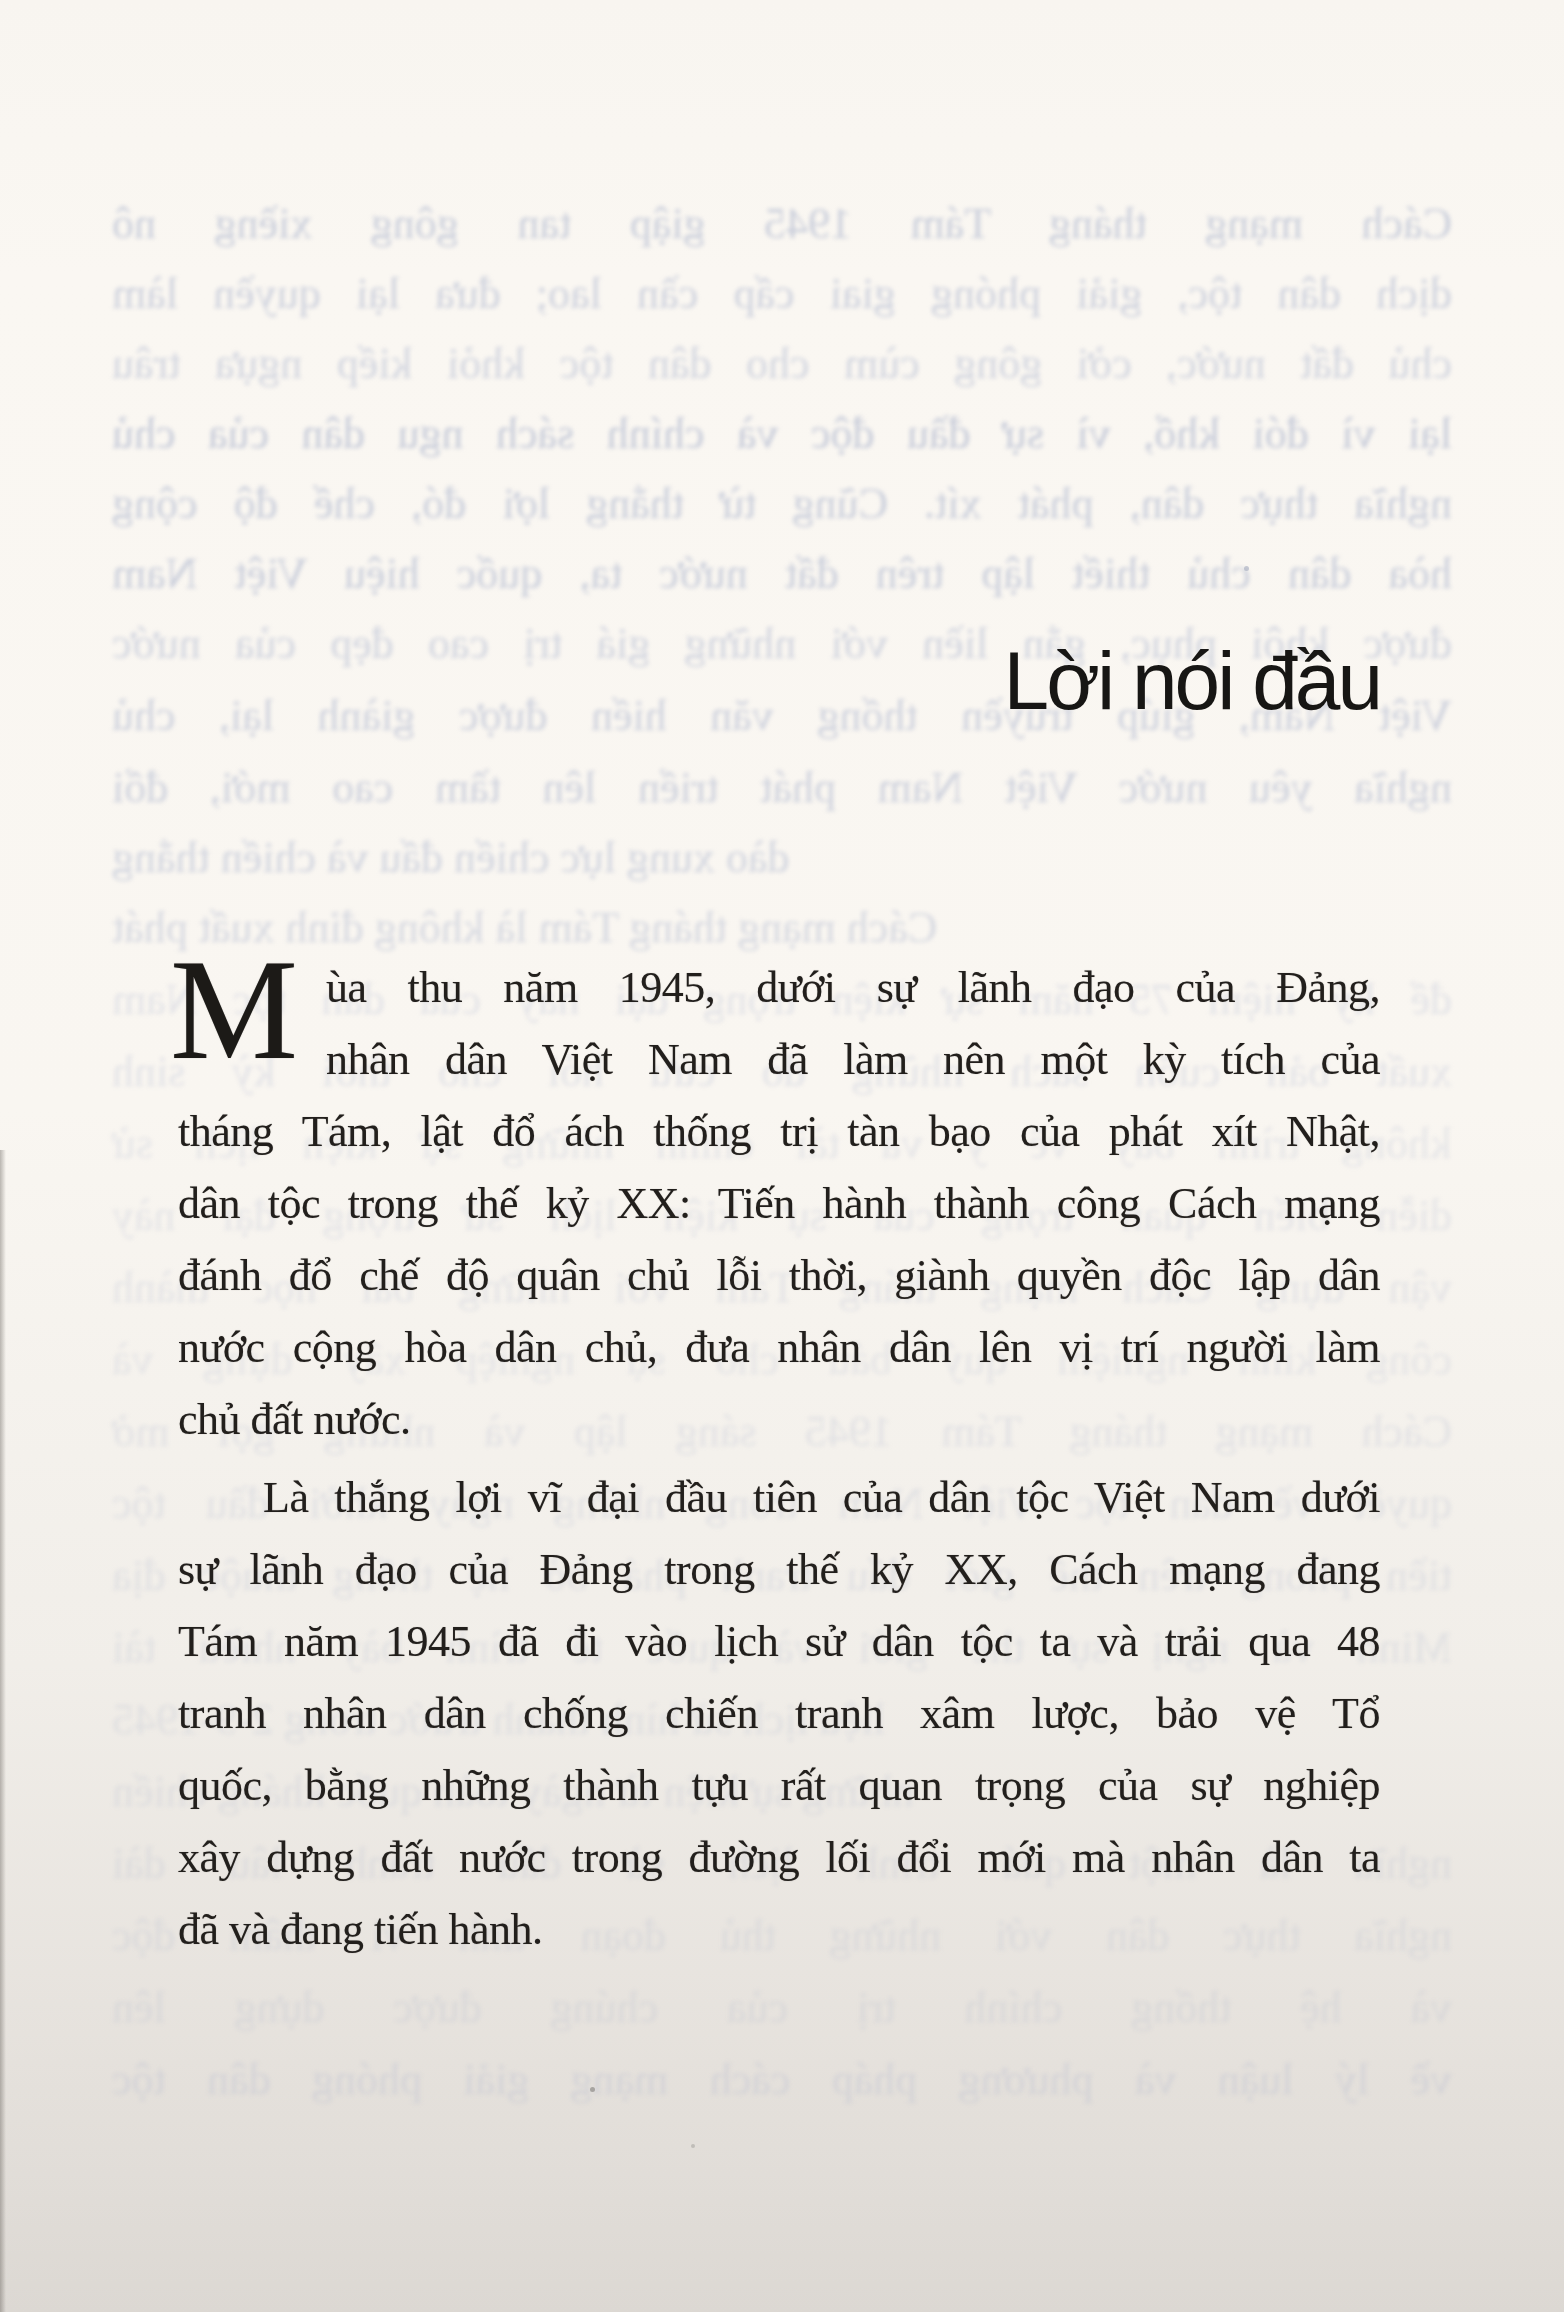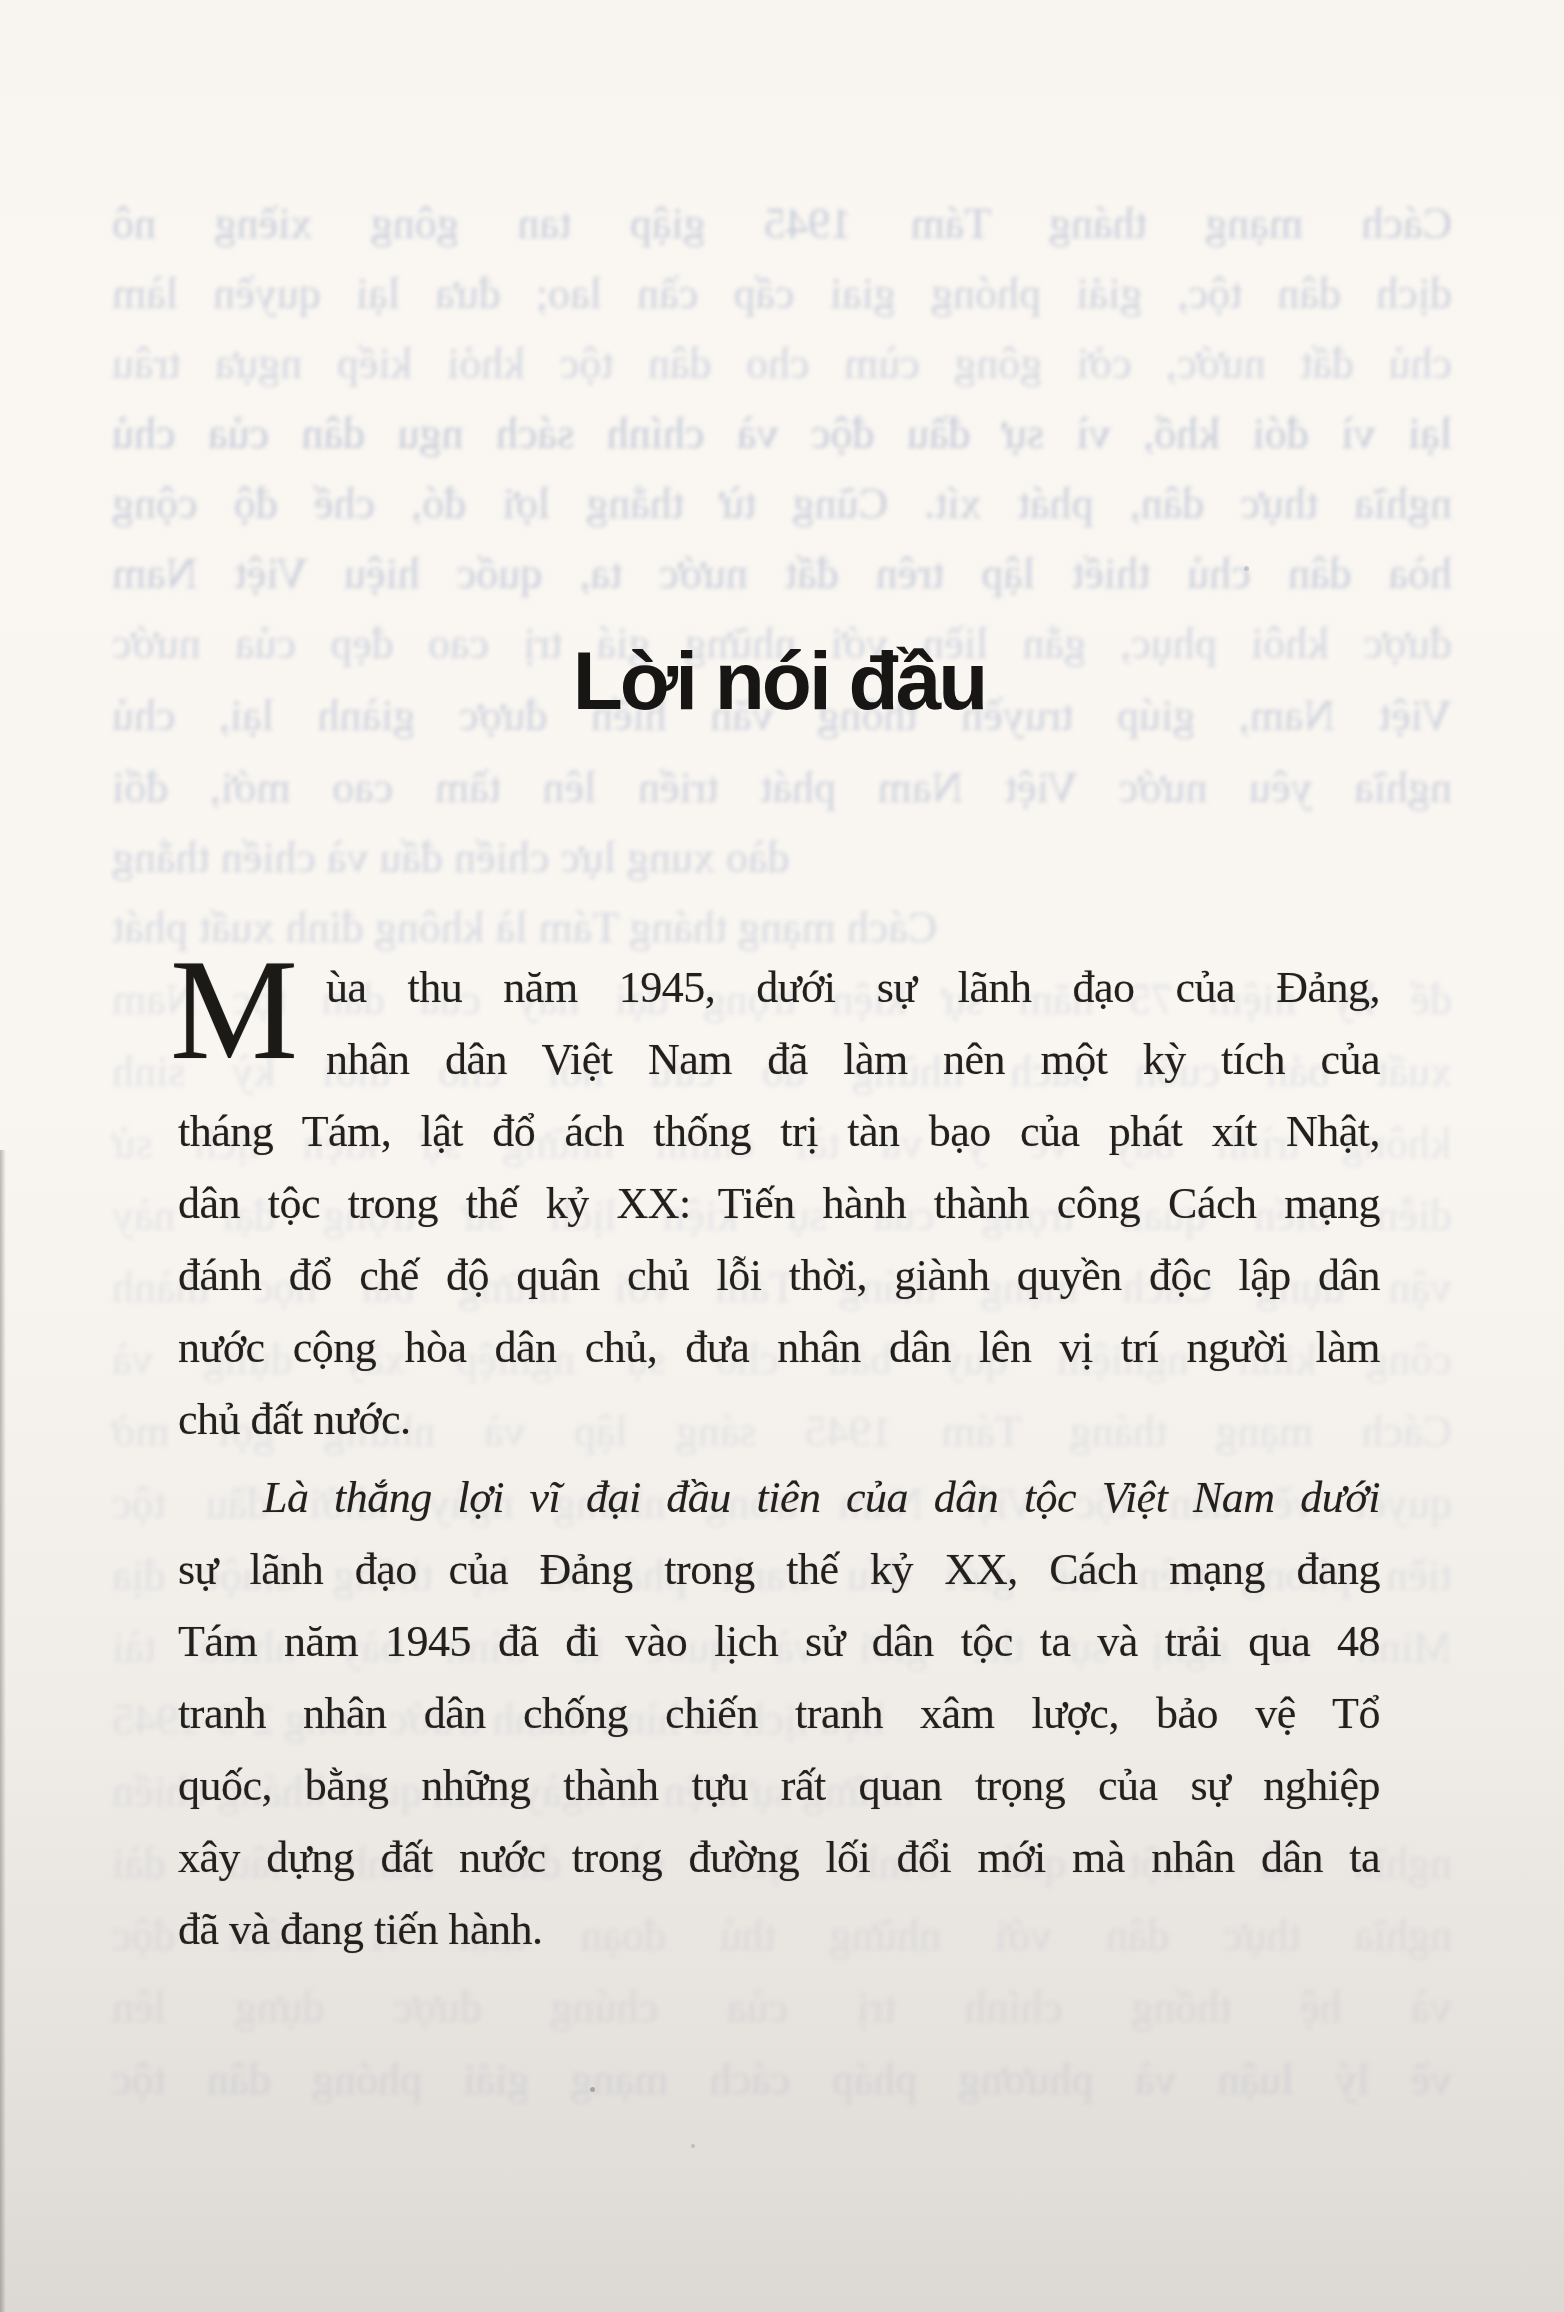--- a/index.html
+++ b/index.html
@@ -28,23 +28,23 @@
   .bleed-line{
     position:absolute;left:0;width:100%;
     font-size:44px;line-height:52px;
     text-align:justify;text-align-last:justify;
     white-space:nowrap;overflow:hidden;
   }
   .bleed-line.end{text-align-last:right;}
   
   .title{
     position:absolute;left:178px;top:616px;width:1202px;
-    text-align:center;
+    text-align:right;
     font-family:"Liberation Sans", sans-serif;
-    font-weight:bold;font-size:82px;letter-spacing:-3px;
+    font-weight:normal;font-size:82px;letter-spacing:-3px;
     color:#171614;
     filter:blur(0.3px);
     margin-top:18px;
   }
   .body-block{
     position:absolute;left:178px;top:952px;width:1202px;
     font-size:44px;letter-spacing:-0.5px;color:#221f1c;
     filter:blur(0.3px);
     text-shadow:0 0 1px rgba(35,32,28,0.35);
   }
@@ -56,21 +56,21 @@
   }
   .para .line:last-child{text-align-last:left;}
   .para1 .dropcap{
     position:absolute;left:-8px;top:0px;
     font-size:144px;line-height:116px;
     color:#1c1a17;
   }
   .para1 .lines .line:nth-child(1),
   .para1 .lines .line:nth-child(2){margin-left:148px;}
   .para2{margin-top:6px;}
-  .para2 .lines .line:first-child{text-indent:85px;font-style:italic;}
+  .para2 .lines .line:first-child{text-indent:85px;}
   
   .speck{position:absolute;border-radius:50%;}
   .speck.s1{left:590px;top:2087px;width:5px;height:5px;background:#6e6c68;opacity:.5;}
   .speck.s2{left:691px;top:2144px;width:4px;height:4px;background:#82807c;opacity:.35;}
   .speck.s3{left:1244px;top:566px;width:5px;height:5px;background:#9aa2b8;opacity:.55;}
 </style>
 </head>
 <body>
 
 <div class="page">

